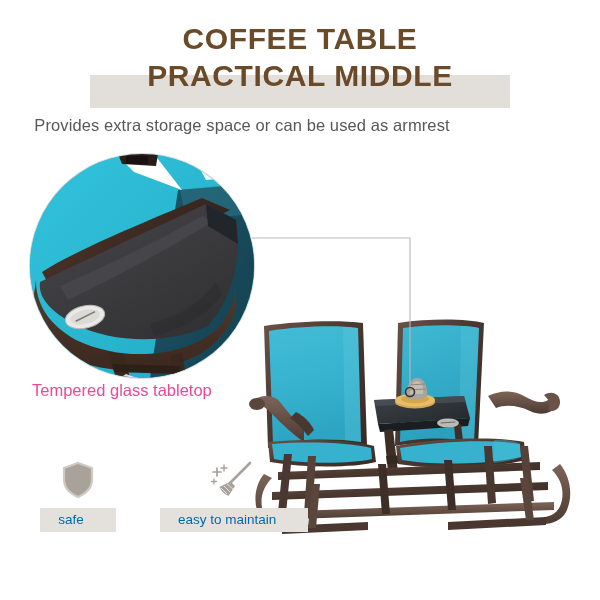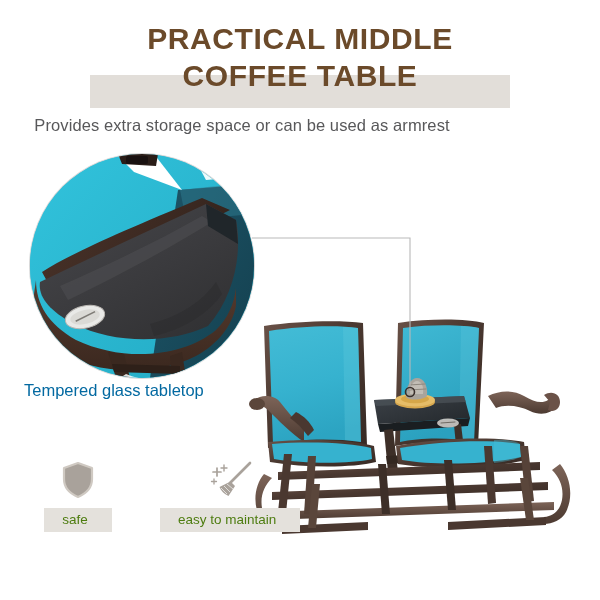--- a/index.html
+++ b/index.html
@@ -81,25 +81,25 @@
     border-radius: 50%;
     overflow: hidden;
     background: #2ebcd6;
     z-index: 3;
     box-shadow: 0 0 0 1px #d8d8d8;
   }
   .inset-circle .i-svg { display:block; width:224px; height:224px; }
 
   .inset-caption {
     position: absolute;
-    left: 24px;
+    left: 32px;
     top: 381px;
     width: 260px;
     font-size: 16.5px;
-    color: #0369a1;
+    color: #ec4899;
     z-index: 4;
   }
 
   
   .badges {
     position: absolute;
     left: 24px;
     top: 452px;
     width: 270px;
     z-index: 4;
@@ -114,23 +114,23 @@
   .badge.b1 { left: 136px; width: 140px; }
   .badge-icon {
     height: 56px;
     display: flex;
     align-items: center;
     justify-content: center;
   }
   .badge-label {
     display: inline-block;
     background: #e4e1dc;
-    color: #4d7c0f;
+    color: #0369a1;
     font-size: 13.5px;
-    padding: 4px 24px 5px 18px;
+    padding: 4px 32px 5px 18px;
     line-height: 15px;
     white-space: nowrap;
   }
 
   
   .product {
     position: absolute;
     left: 248px;
     top: 296px;
     width: 352px;
@@ -140,22 +140,22 @@
   .product svg { display: block; }
 </style>
 </head>
 <body>
 
 <div id="page">
 
   <div class="title-band"></div>
 
   <div class="title-block">
+    <span class="title-line">COFFEE TABLE</span>
     <span class="title-line">PRACTICAL MIDDLE</span>
-    <span class="title-line">COFFEE TABLE</span>
   </div>
 
   <div class="subtitle">Provides extra storage space or can be used as armrest</div>
 
   <svg class="connector" viewBox="0 0 600 600">
     <path d="M 252 238 L 410 238 L 410 390" fill="none" stroke="#b9b9b9" stroke-width="1.1"></path>
     <circle cx="410" cy="392" r="4.5" fill="none" stroke="#3a302c" stroke-width="1.6"></circle>
   </svg>
 
   <div class="inset-circle">

